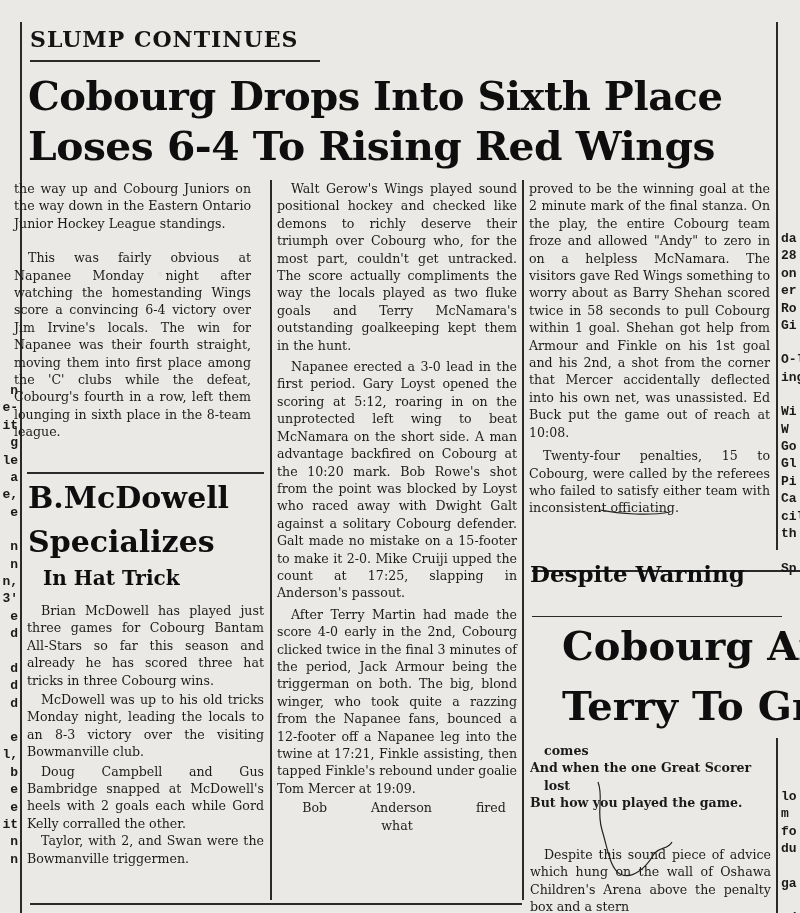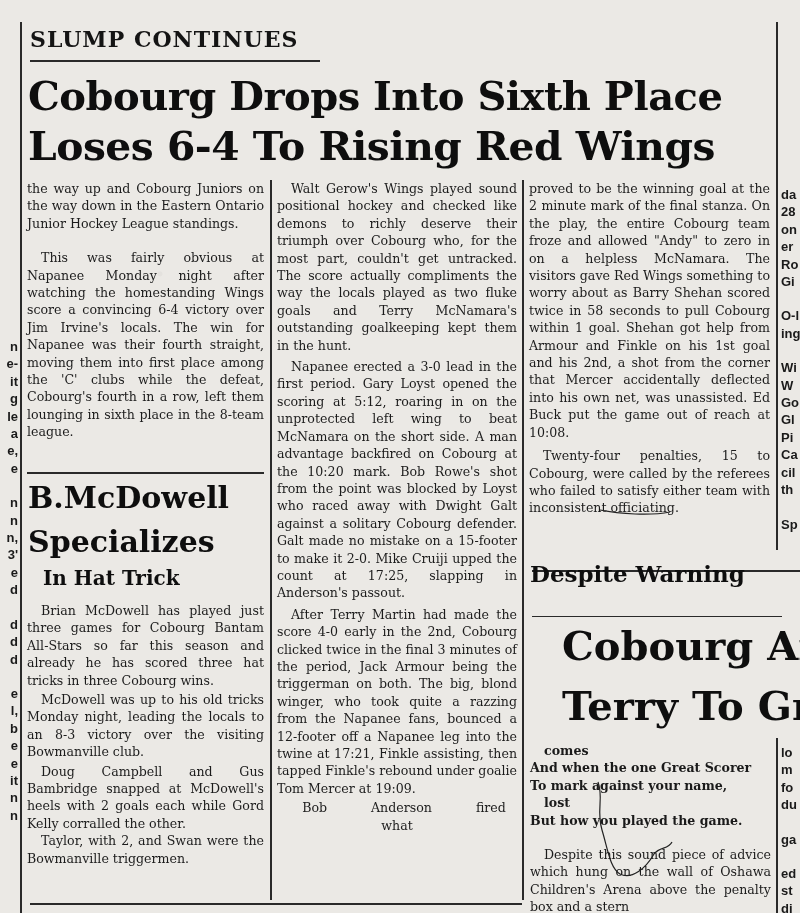--- a/index.html
+++ b/index.html
@@ -17,41 +17,41 @@
             font-size:40px;color:#0e0e0e;letter-spacing:-0.5px;white-space:nowrap;transform-origin:left top;}
   .col{position:absolute;font-family:"DejaVu Serif","Liberation Serif",serif;font-size:12.6px;
        line-height:17.4px;text-align:justify;color:#1c1c1c;}
   .col p{margin:0;text-indent:14px;}
   .col p.noindent{text-indent:0;}
   .sub-head{position:absolute;font-family:"DejaVu Serif",serif;font-weight:900;color:#0e0e0e;
             white-space:nowrap;}
   .poem{position:absolute;font-family:"DejaVu Serif",serif;font-weight:bold;font-size:12.6px;
         line-height:17.4px;color:#1a1a1a;}
   .poem div{white-space:nowrap;}
-  .edge{position:absolute;font-family:Liberation Sans, sans-serif;font-weight:bold;font-size:13px;
-        line-height:17.4px;color:#1a1a1a;overflow:hidden;white-space:nowrap;}
+  .edge{position:absolute;font-family:Liberation Mono, monospace;font-weight:bold;font-size:13px;
+        line-height:17.4px;color:#1a1a1a;overflow:hidden;white-space:nowrap;margin-top:44px;}
 </style>
 </head>
 <body>
 
 <div class="page">
 
   <div class="vrule" style="left:20px;top:22px;height:891px;"></div>
   <div class="vrule" style="left:270px;top:180px;height:720px;"></div>
   <div class="vrule" style="left:522px;top:180px;height:720px;"></div>
   <div class="vrule" style="left:776px;top:22px;height:528px;"></div>
   <div class="vrule" style="left:776px;top:738px;height:175px;"></div>
 
   <div class="kicker">SLUMP CONTINUES</div>
   <div class="hrule" style="left:30px;top:60px;width:290px;"></div>
 
   <div class="headline" style="top:72px;transform:scaleX(1.0);">Cobourg Drops Into Sixth Place</div>
   <div class="headline" style="top:122px;transform:scaleX(1.02);">Loses 6-4 To Rising Red Wings</div>
 
-  <div class="col" style="left:27px;top:180px;width:237px;">
+  <div class="col" style="left:14px;top:180px;width:237px;">
     <p class="noindent">the way up and Cobourg Juniors on the way down in the Eastern Ontario Junior Hockey League standings.</p>
     <p style="margin-top:17px;">This was fairly obvious at Napanee Monday night after watching the homestanding Wings score a convincing 6-4 victory over Jim Irvine's locals. The win for Napanee was their fourth straight, moving them into first place among the 'C' clubs while the defeat, Cobourg's fourth in a row, left them lounging in sixth place in the 8-team league.</p>
   </div>
 
   <div class="hrule" style="left:27px;top:472px;width:237px;height:2px;"></div>
 
   <div class="sub-head" style="left:28px;top:480px;font-size:30px;">B.McDowell</div>
   <div class="sub-head" style="left:28px;top:524px;font-size:30px;">Specializes</div>
   <div class="sub-head" style="left:43px;top:566px;font-size:20px;">In Hat Trick</div>
 
@@ -79,21 +79,20 @@
   <div class="sub-head" style="left:530px;top:560px;font-size:23px;font-weight:bold;">Despite Warning</div>
   <div class="hrule" style="left:532px;top:616px;width:250px;height:1px;"></div>
   <div style="position:absolute;left:560px;top:620px;width:272px;height:110px;overflow:hidden;">
     <div class="sub-head" style="left:2px;top:2px;font-size:40px;">Cobourg An</div>
     <div class="sub-head" style="left:2px;top:62px;font-size:40px;">Terry To Gr</div>
   </div>
 
   <div class="poem" style="left:530px;top:742px;width:245px;">
     <div style="padding-left:14px;">   comes</div>
     <div>And when the one Great Scorer</div>
-    <div>To mark against your name,</div>
     <div style="padding-left:14px;">   lost</div>
     <div>But how you played the game.</div>
   </div>
   <div class="col" style="left:530px;top:846px;width:241px;height:67px;overflow:hidden;">
     <p>Despite this sound piece of advice which hung on the wall of Oshawa Children's Arena above the penalty box and a stern</p>
   </div>
 
   <div class="hrule" style="left:30px;top:903px;width:492px;"></div>
 
   <div class="edge" style="left:781px;top:186px;width:19px;">

